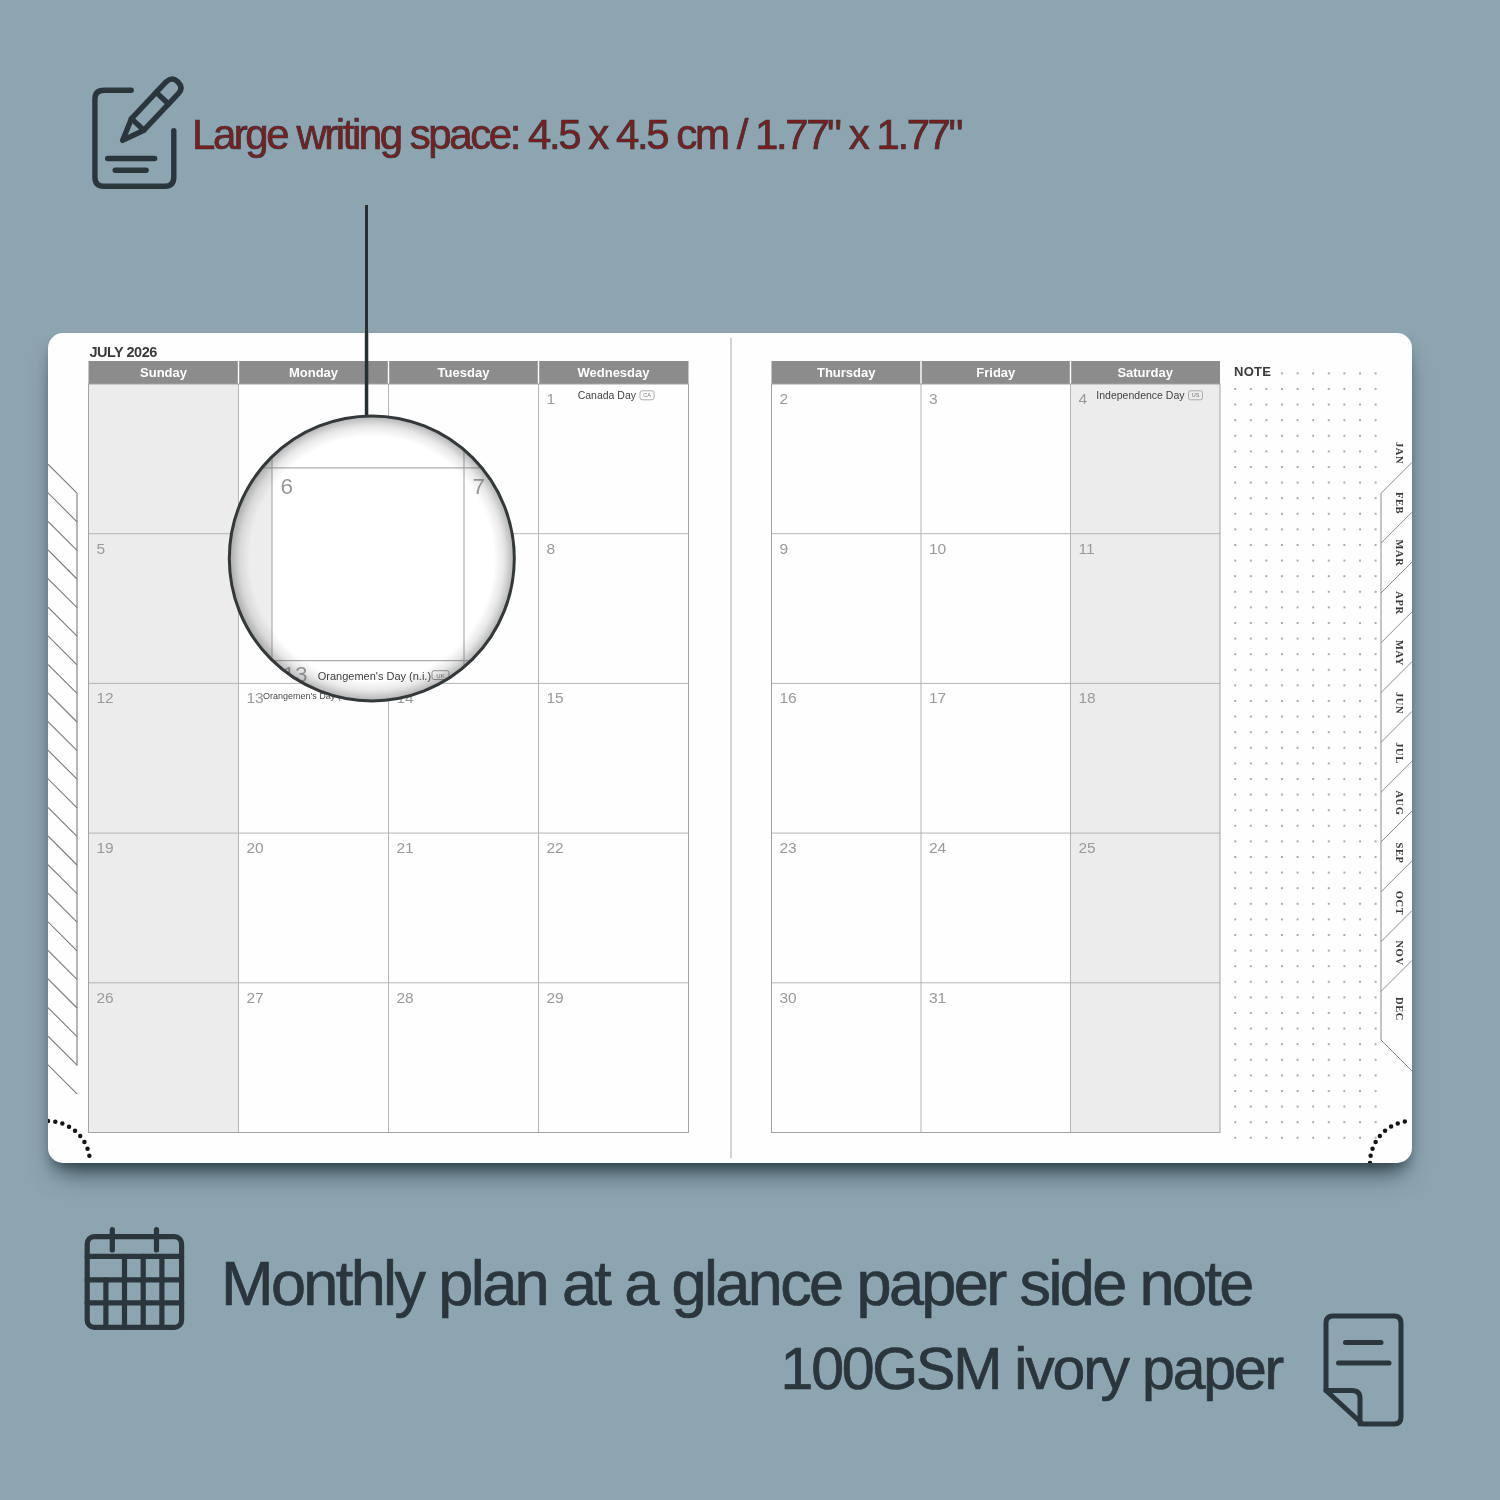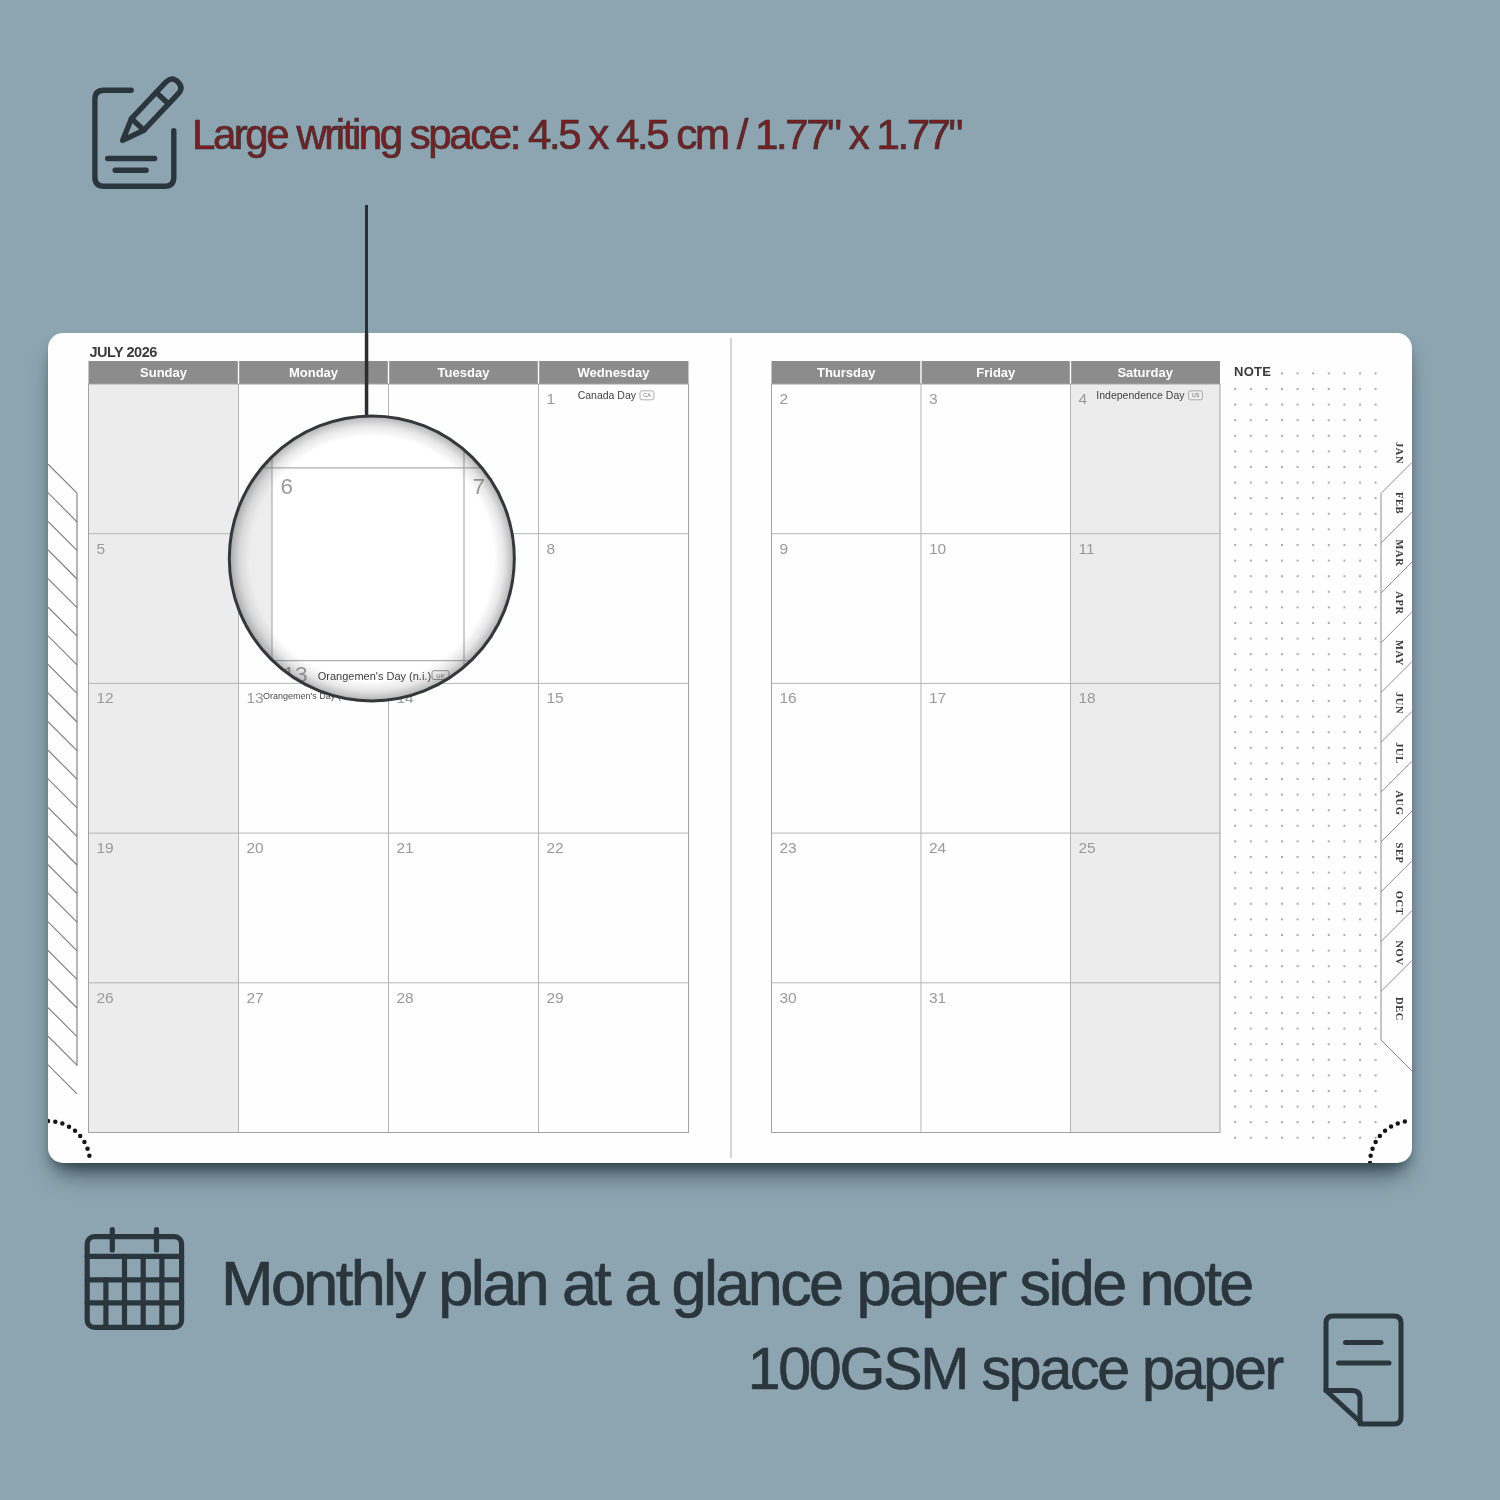--- a/index.html
+++ b/index.html
@@ -252,20 +252,20 @@
   <path d="M 124.5,1256.4 V 1327.3"></path>
   <path d="M 143.2,1256.4 V 1327.3"></path>
   <path d="M 161.9,1256.4 V 1327.3"></path>
   <path d="M 105.9,1279.9 V 1327.3"></path>
   <path d="M 87.2,1279.9 H 181.6"></path>
   <path d="M 87.2,1302.8 H 181.6"></path>
 </svg>
 
 <div class="abs" id="h2" style="left:221px;top:1252px;font-size:63px;letter-spacing:-2.6px;-webkit-text-stroke:0.7px #2a363c;color:#2a363c;line-height:1;white-space:nowrap;">Monthly plan at a glance paper side note</div>
 
-<div class="abs" id="h3" style="right:218px;top:1340px;font-size:59px;letter-spacing:-2.2px;-webkit-text-stroke:0.7px #2a363c;color:#2a363c;line-height:1;white-space:nowrap;">100GSM space paper</div>
+<div class="abs" id="h3" style="right:218px;top:1340px;font-size:59px;letter-spacing:-2.2px;-webkit-text-stroke:0.7px #2a363c;color:#2a363c;line-height:1;white-space:nowrap;">100GSM ivory paper</div>
 
 <svg class="abs" style="left:1318px;top:1308px;" width="92" height="126" viewBox="1318 1308 92 126" fill="none" stroke="#2a363c" stroke-width="5" stroke-linecap="round" stroke-linejoin="round">
   <path d="M 1333,1316 Q 1326,1316 1326,1323 V 1390.5 L 1362.5,1424 H 1394 Q 1401,1424 1401,1417 V 1323 Q 1401,1316 1394,1316 Z"></path>
   <path d="M 1326,1390.5 H 1352 Q 1360,1390.5 1360,1398.5 V 1424"></path>
   <path d="M 1345.5,1342.5 H 1381"></path>
   <path d="M 1338.5,1363 H 1389"></path>
 </svg>
 
 </body></html>

